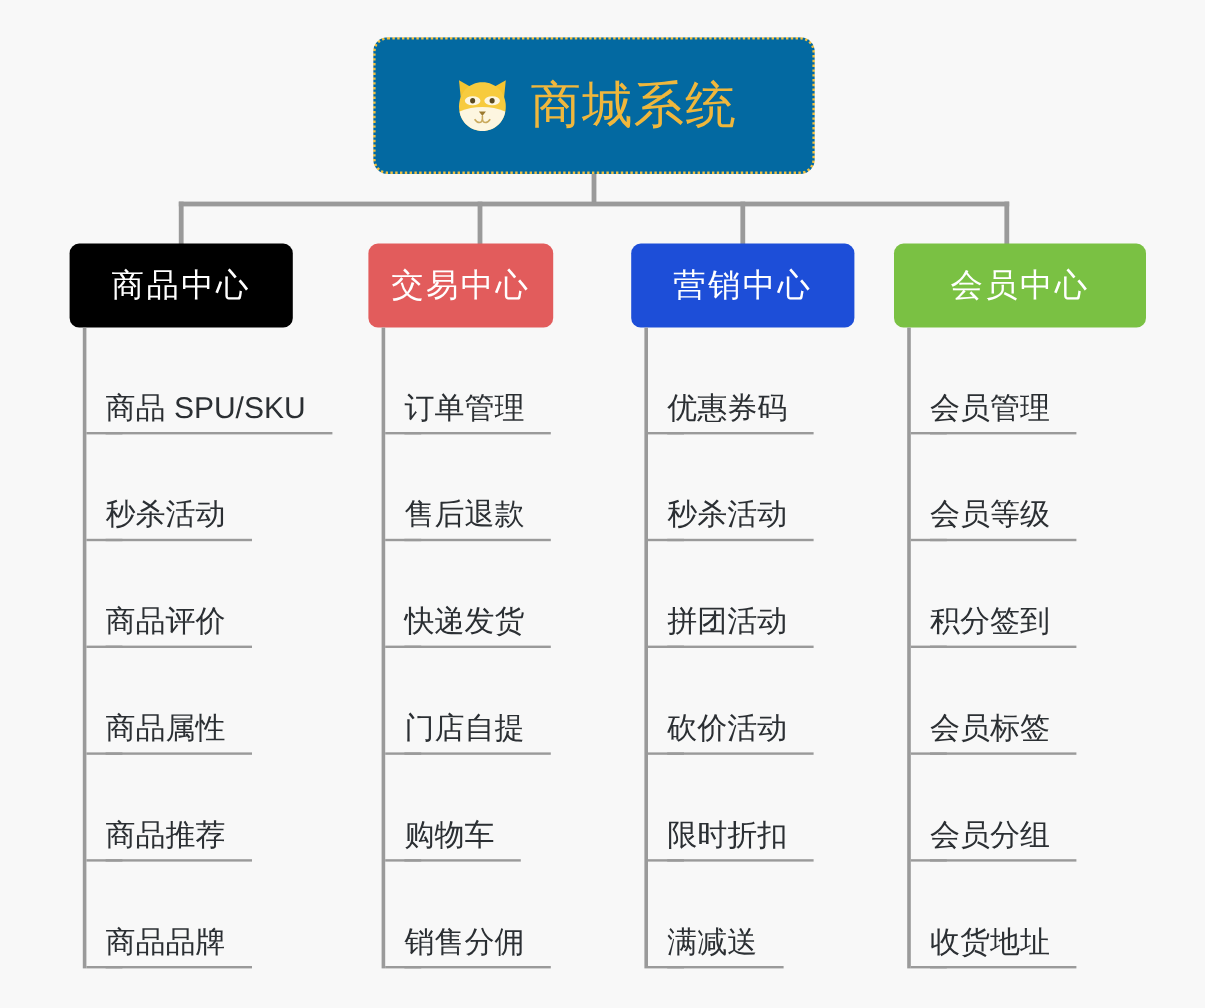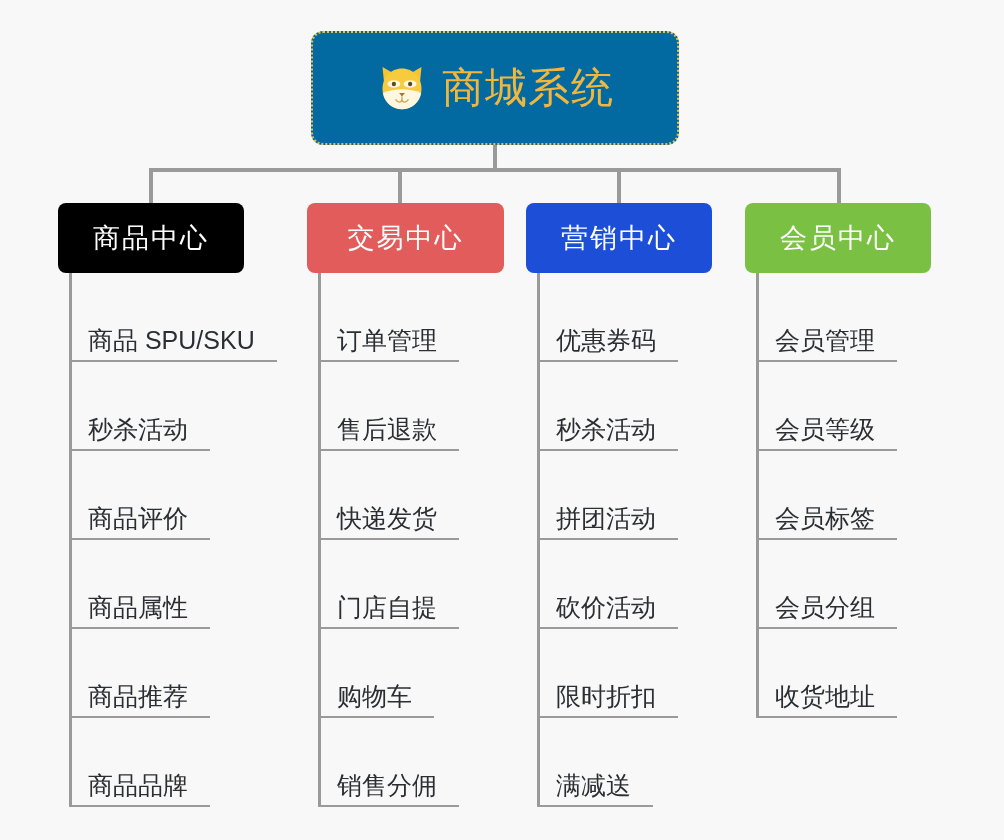--- a/index.html
+++ b/index.html
@@ -171,21 +171,21 @@
       <div class="leaf-item">
         <span class="leaf-label">商品推荐</span>
       </div>
       <div class="leaf-item">
         <span class="leaf-label">商品品牌</span>
       </div>
     </div>
   </div>
 
   <div class="column" style="left:307px;">
-    <div class="cat-box" style="width:197px; background:#e25c5c;">
+    <div class="cat-box" style="width:154px; background:#e25c5c;">
       <span>交易中心</span>
     </div>
     <div class="leaf-list">
       <div class="leaf-item">
         <span class="leaf-label">订单管理</span>
       </div>
       <div class="leaf-item">
         <span class="leaf-label">售后退款</span>
       </div>
       <div class="leaf-item">
@@ -223,31 +223,34 @@
       <div class="leaf-item">
         <span class="leaf-label">限时折扣</span>
       </div>
       <div class="leaf-item">
         <span class="leaf-label">满减送</span>
       </div>
     </div>
   </div>
 
   <div class="column" style="left:745px;">
-    <div class="cat-box" style="width:186px; background:#7ac143;">
+    <div class="cat-box" style="width:210px; background:#7ac143;">
       <span>会员中心</span>
     </div>
     <div class="leaf-list">
       <div class="leaf-item">
         <span class="leaf-label">会员管理</span>
       </div>
       <div class="leaf-item">
         <span class="leaf-label">会员等级</span>
       </div>
       <div class="leaf-item">
+        <span class="leaf-label">积分签到</span>
+      </div>
+      <div class="leaf-item">
         <span class="leaf-label">会员标签</span>
       </div>
       <div class="leaf-item">
         <span class="leaf-label">会员分组</span>
       </div>
       <div class="leaf-item">
         <span class="leaf-label">收货地址</span>
       </div>
     </div>
   </div>

